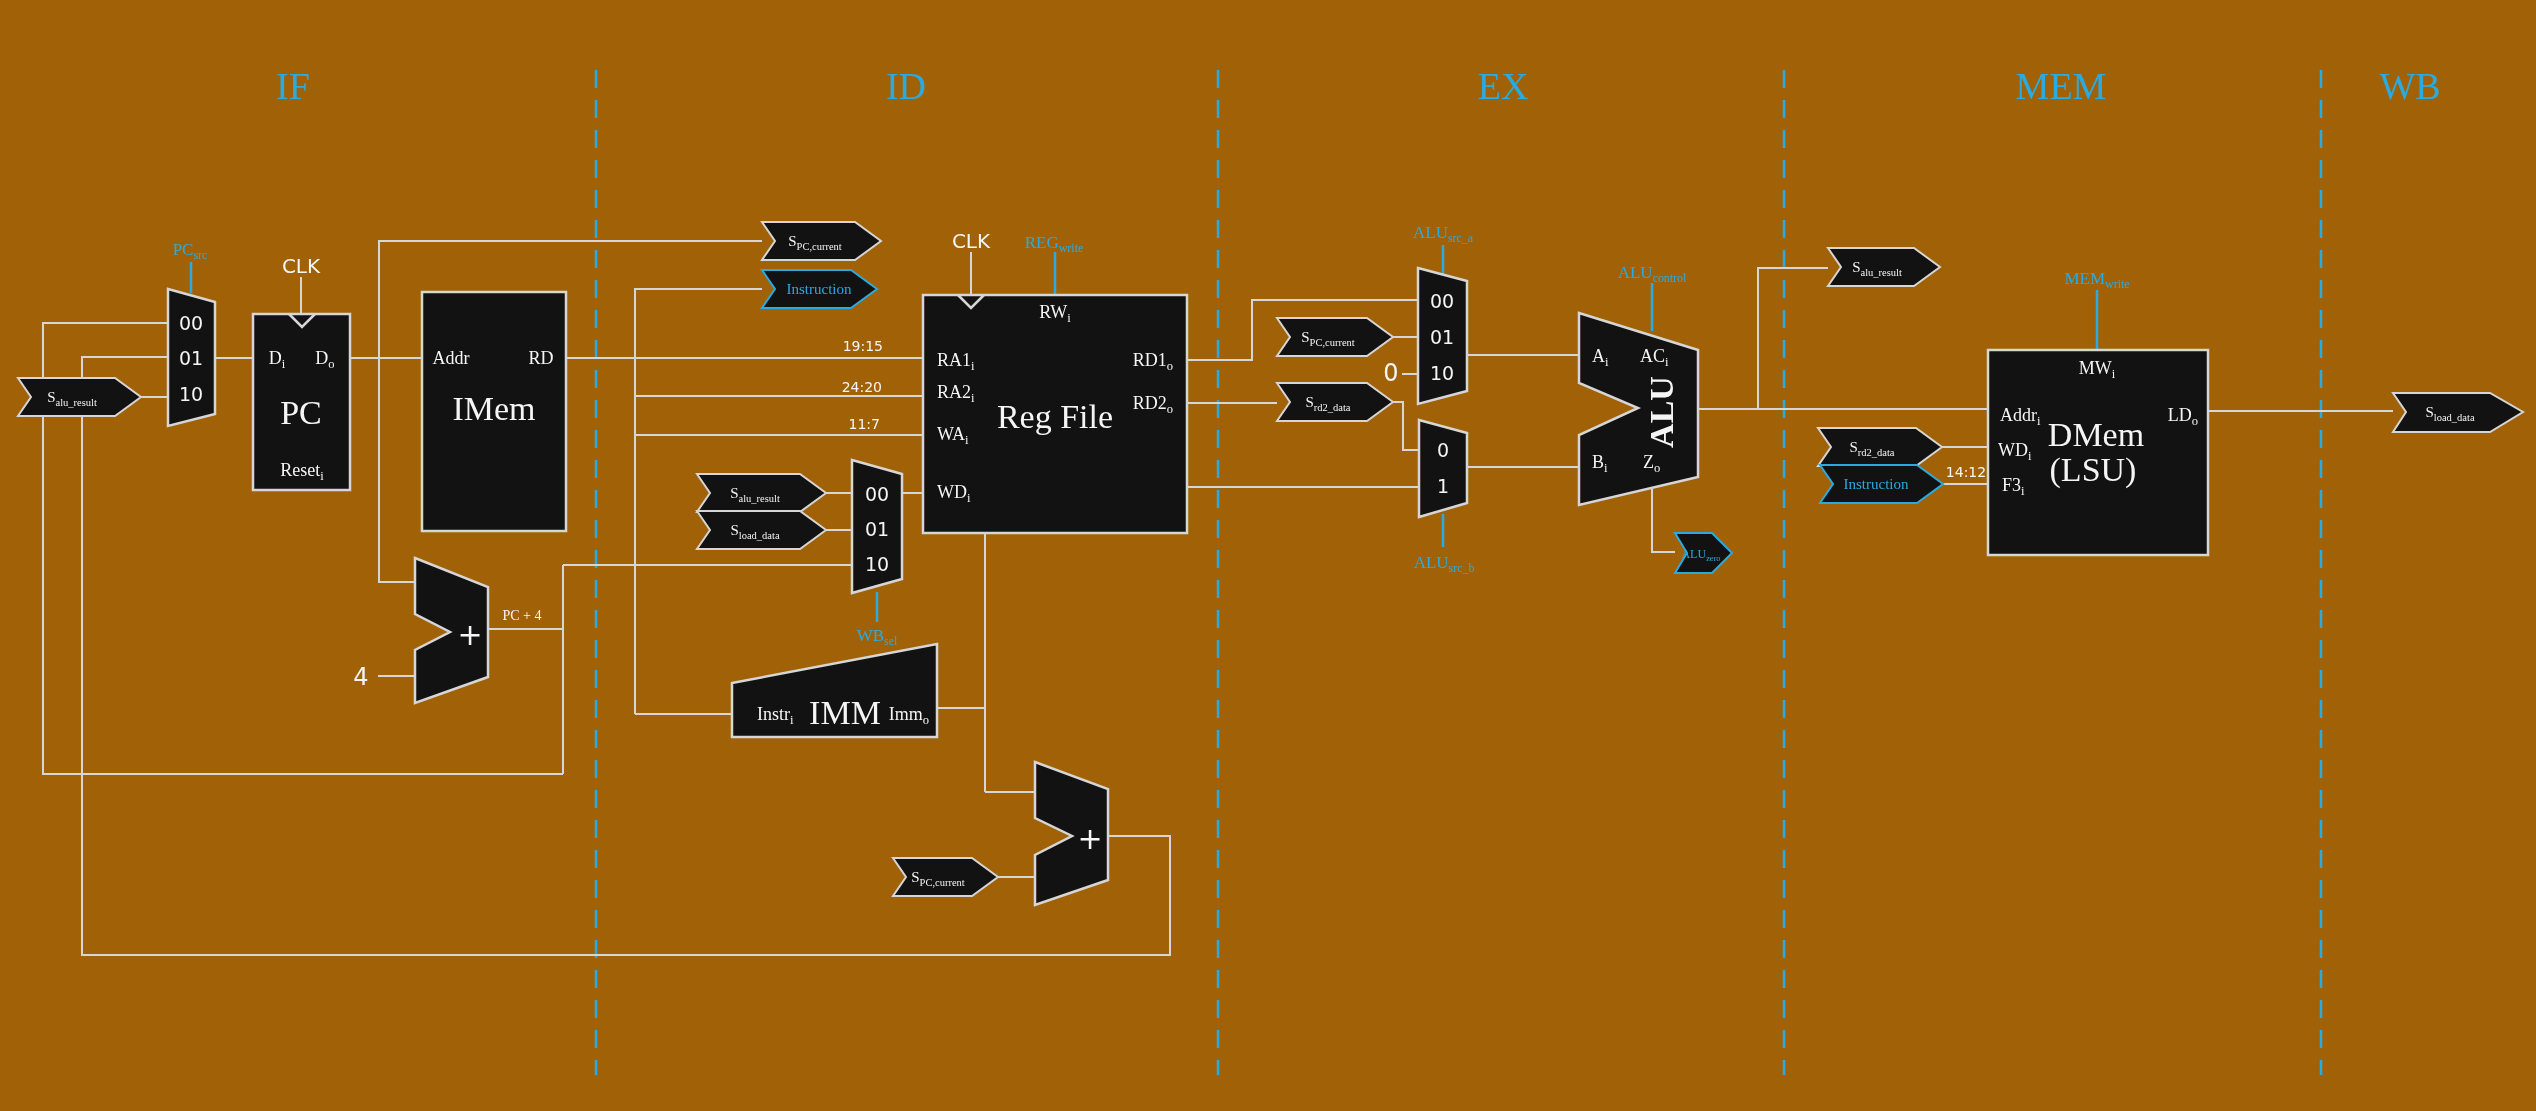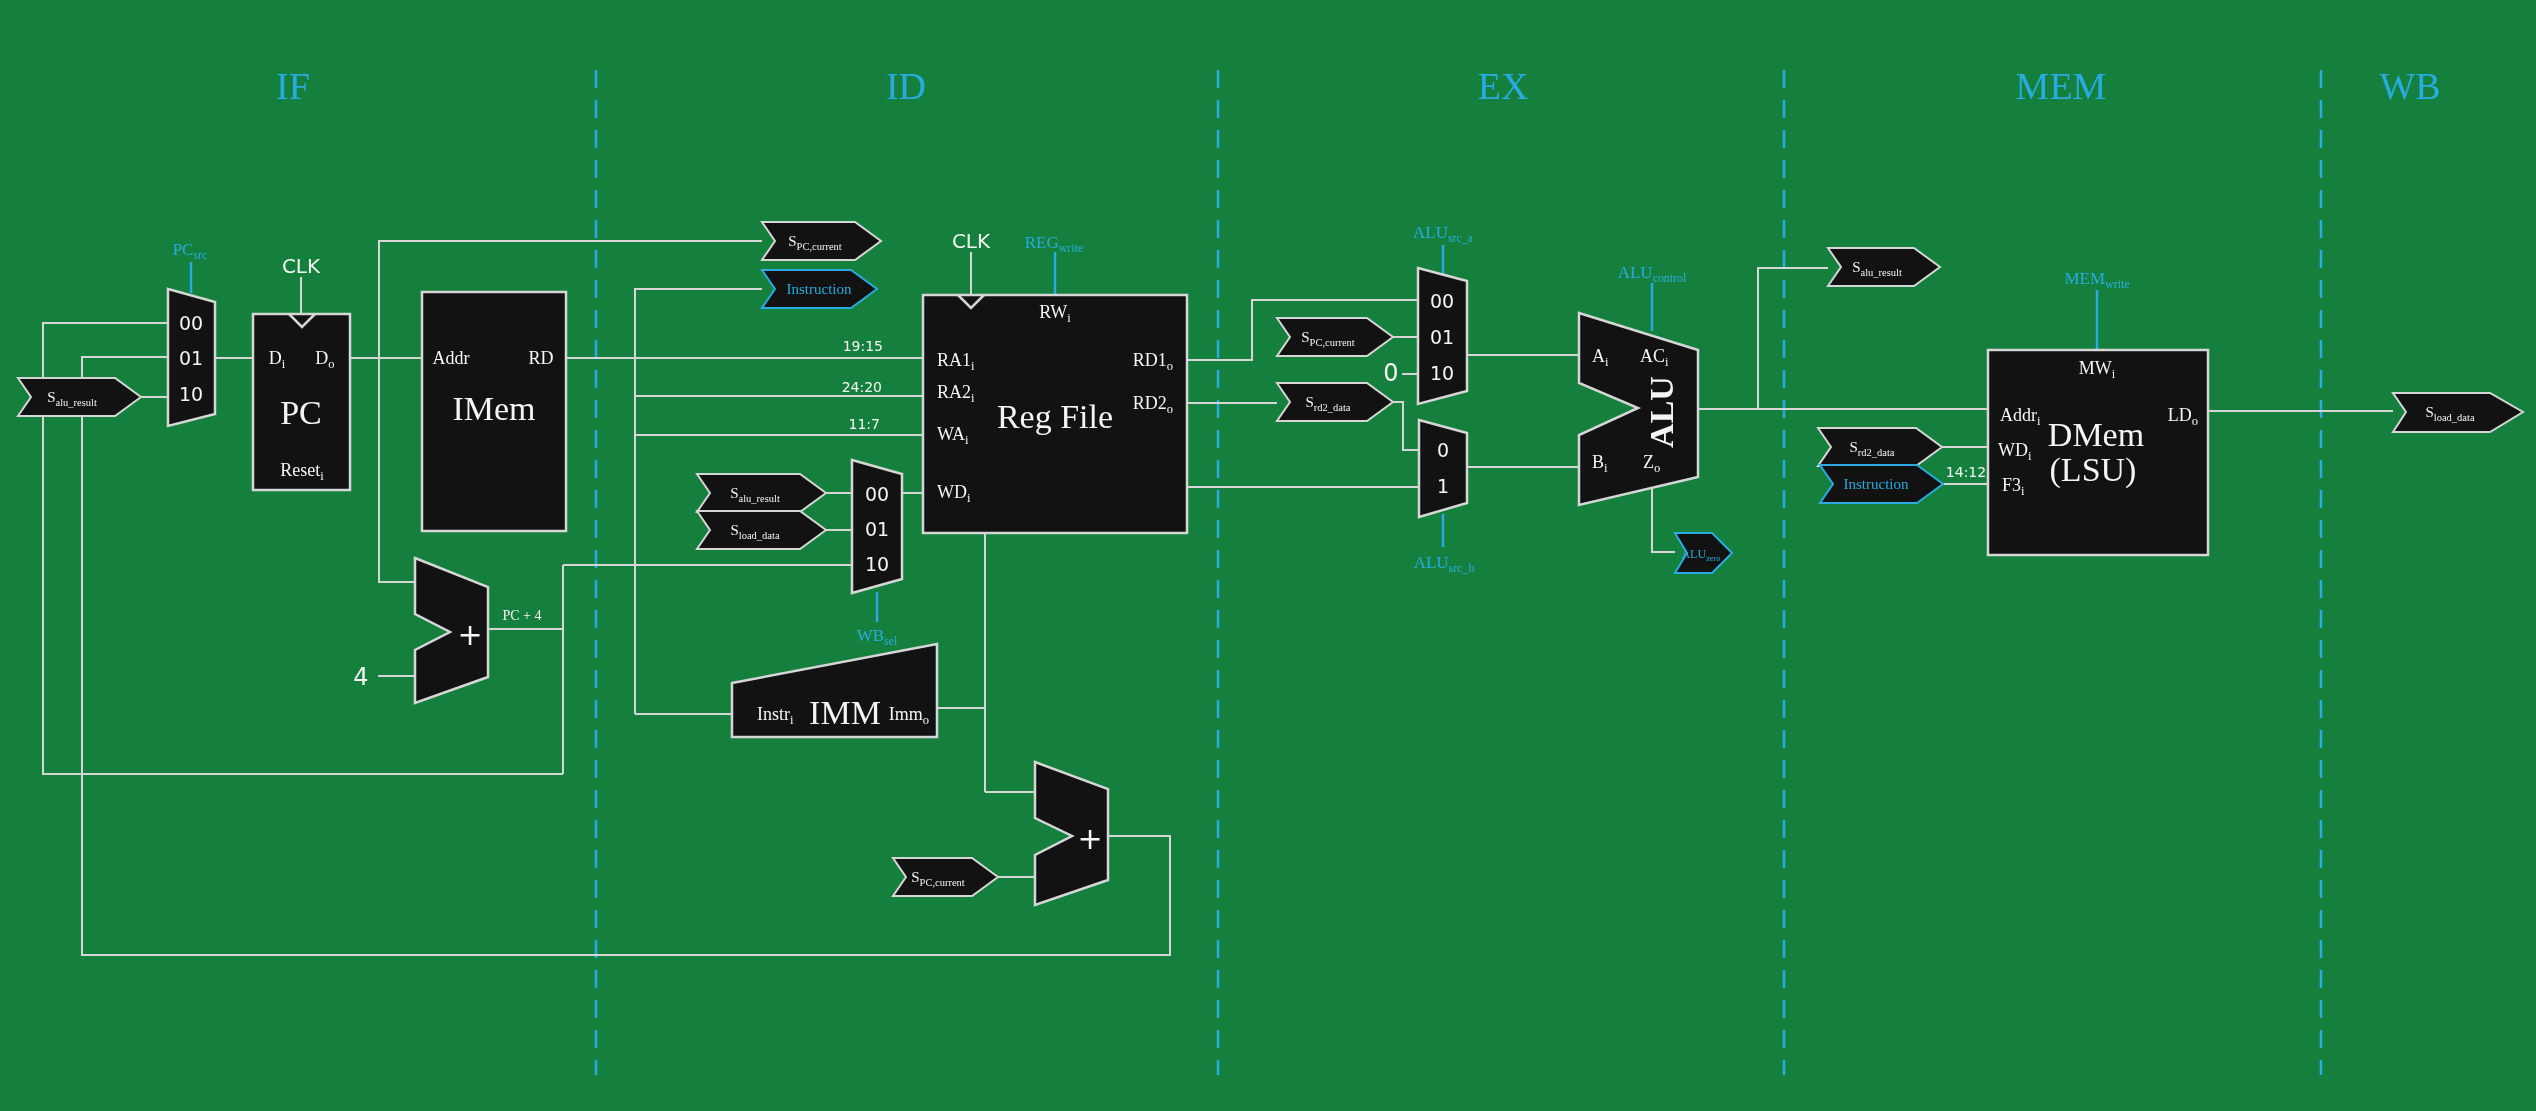--- a/index.html
+++ b/index.html
@@ -1,16 +1,16 @@
 <!DOCTYPE html>
 <html><head>
 <meta charset="utf-8">
 <style>
   html,body{margin:0;padding:0;background:#121212;}
-  .canvas{width:2536px;height:1111px;background:#15803d;position:relative;overflow:hidden;}
+  .canvas{width:2536px;height:1111px;background:#a16207;position:relative;overflow:hidden;}
   svg{display:block;}
   .wire{stroke:#d6d6d6;stroke-width:2;fill:none;}
   .ctlwire{stroke:#29abe2;stroke-width:2.5;fill:none;}
   .sep{stroke:#29abe2;stroke-width:2.5;stroke-dasharray:18 12;fill:none;}
   .blk{fill:#121212;stroke:#d6d6d6;stroke-width:2.5;}
   .notch{fill:none;stroke:#d6d6d6;stroke-width:2.5;}
   .mux{fill:#121212;stroke:#d6d6d6;stroke-width:2.5;}
   .flag{fill:#121212;stroke:#d6d6d6;stroke-width:2;}
   .flag.blue{stroke:#29abe2;}
   text{fill:#f5f5f5;font-family:"Liberation Serif", serif;}

